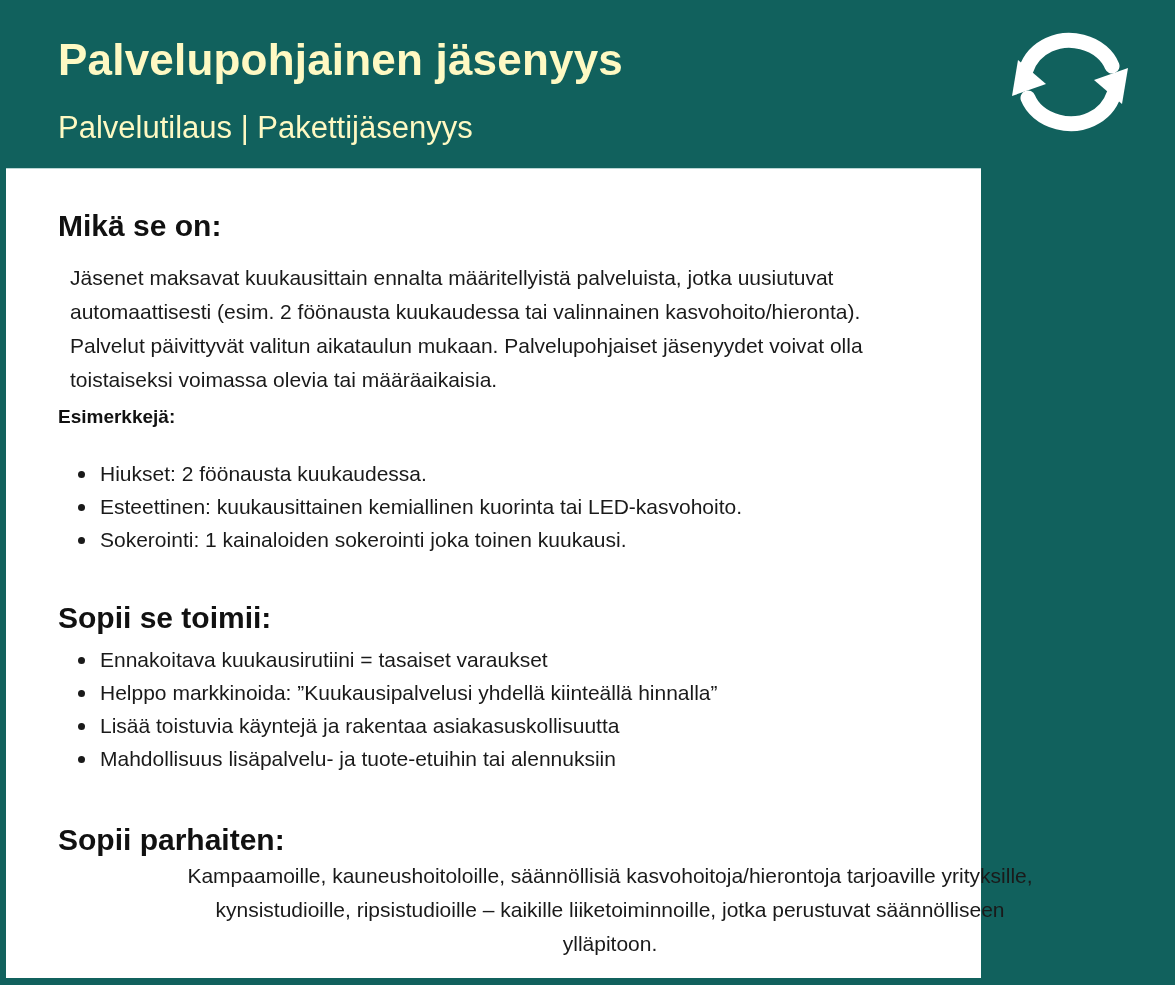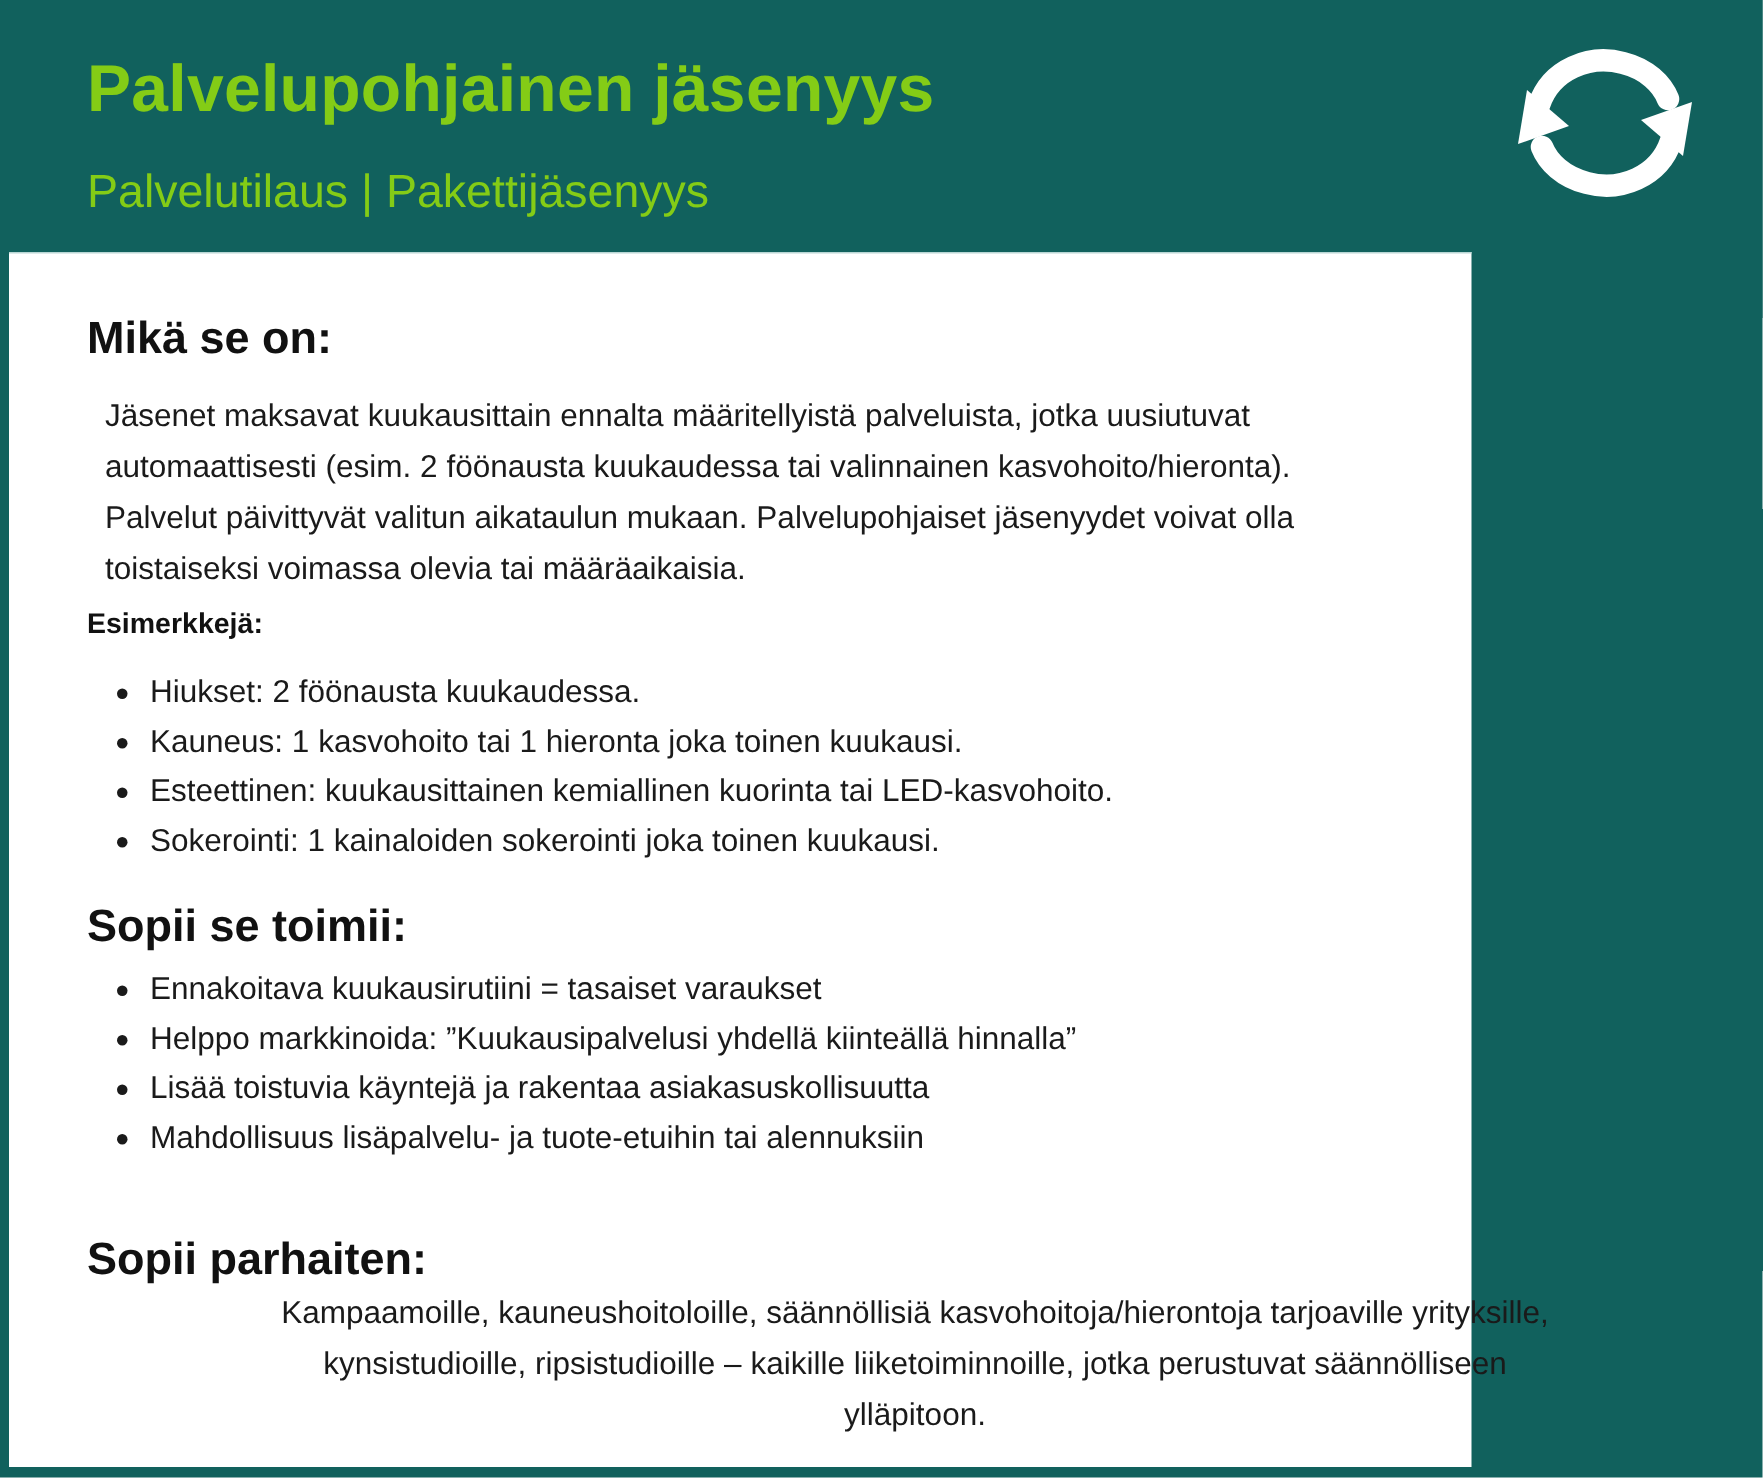--- a/index.html
+++ b/index.html
@@ -13,21 +13,21 @@
       overflow: hidden;
       font-family: "Liberation Sans", "DejaVu Sans", sans-serif;
       position: relative;
     }
     .header {
       position: absolute;
       left: 0; top: 0;
       width: 1175px;
       height: 212px;
       background: #11615d;
-      color: #84cc16;
+      color: #fef9c3;
     }
     .header-title {
       position: absolute;
       left: 58px;
       top: 38px;
       font-size: 44px;
       font-weight: bold;
       letter-spacing: 0.2px;
       line-height: 1;
     }
@@ -120,23 +120,22 @@
 
   <div class="section-heading h-lg" style="top:42px;">Mikä se on:</div>
   <p class="para" style="top:80px;">
     <span class="line">Jäsenet maksavat kuukausittain ennalta määritellyistä palveluista, jotka uusiutuvat</span>
     <span class="line">automaattisesti (esim. 2 föönausta kuukaudessa tai valinnainen kasvohoito/hieronta).</span>
     <span class="line">Palvelut päivittyvät valitun aikataulun mukaan. Palvelupohjaiset jäsenyydet voivat olla</span>
     <span class="line">toistaiseksi voimassa olevia tai määräaikaisia.</span>
   </p>
 
   <div class="section-heading h-md" style="top:238px;">Esimerkkejä:</div>
-  <ul class="bullets" style="top:276px;">
+  <ul class="bullets" style="top:288px;">
     <li><span class="bullet-dot"></span><span>Hiukset: 2 föönausta kuukaudessa.</span></li>
-    <li><span class="bullet-dot"></span><span>Kauneus: 1 kasvohoito tai 1 hieronta joka toinen kuukausi.</span></li>
     <li><span class="bullet-dot"></span><span>Esteettinen: kuukausittainen kemiallinen kuorinta tai LED-kasvohoito.</span></li>
     <li><span class="bullet-dot"></span><span>Sokerointi: 1 kainaloiden sokerointi joka toinen kuukausi.</span></li>
   </ul>
 
   <div class="section-heading h-lg" style="top:434px;">Sopii se toimii:</div>
   <ul class="bullets" style="top:474px;">
     <li><span class="bullet-dot"></span><span>Ennakoitava kuukausirutiini = tasaiset varaukset</span></li>
     <li><span class="bullet-dot"></span><span>Helppo markkinoida: ”Kuukausipalvelusi yhdellä kiinteällä hinnalla”</span></li>
     <li><span class="bullet-dot"></span><span>Lisää toistuvia käyntejä ja rakentaa asiakasuskollisuutta</span></li>
     <li><span class="bullet-dot"></span><span>Mahdollisuus lisäpalvelu- ja tuote-etuihin tai alennuksiin</span></li>

